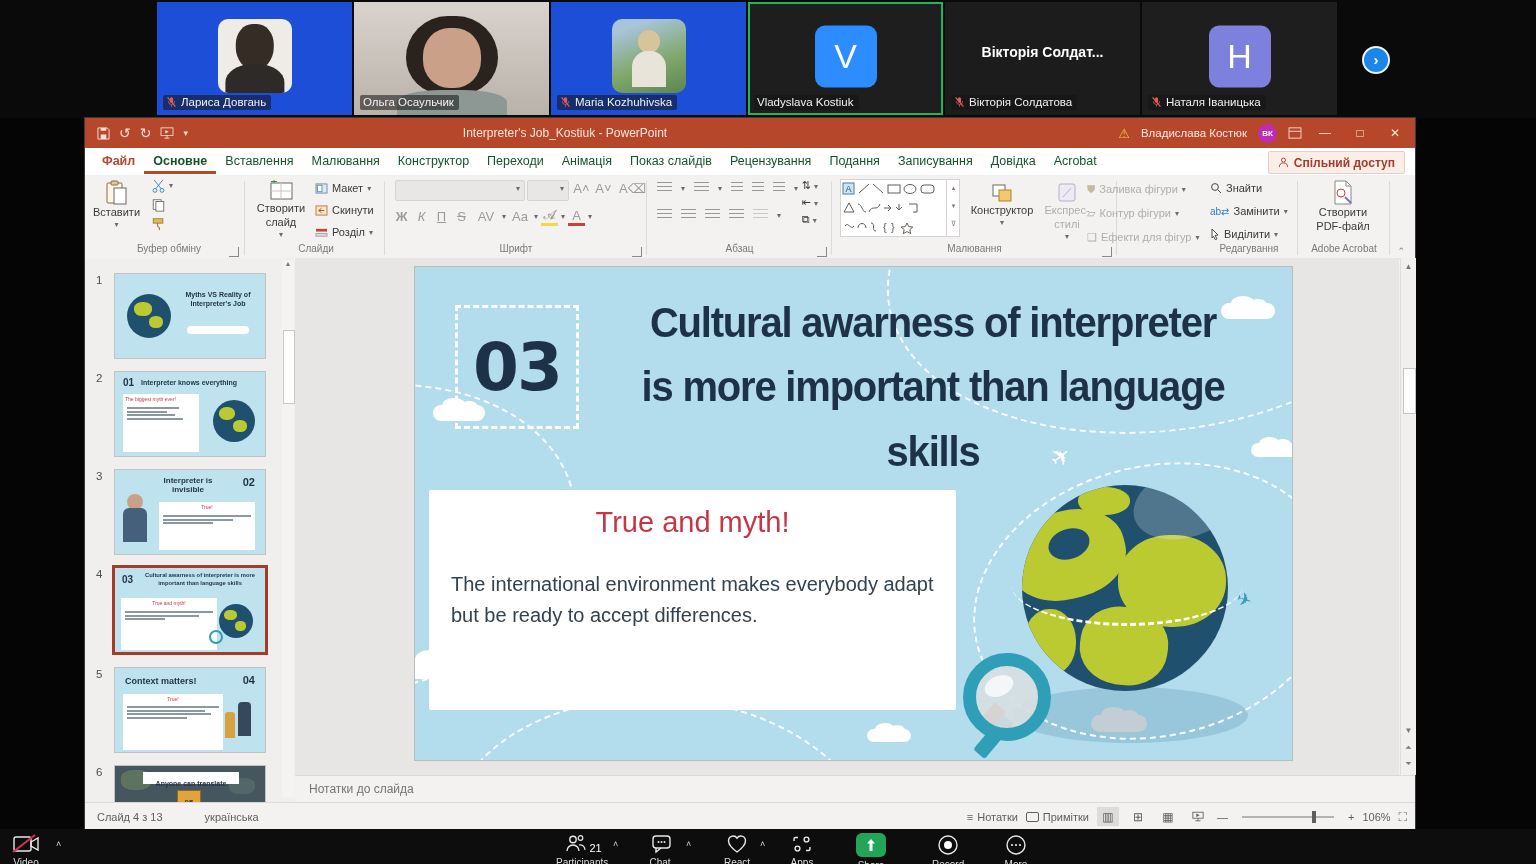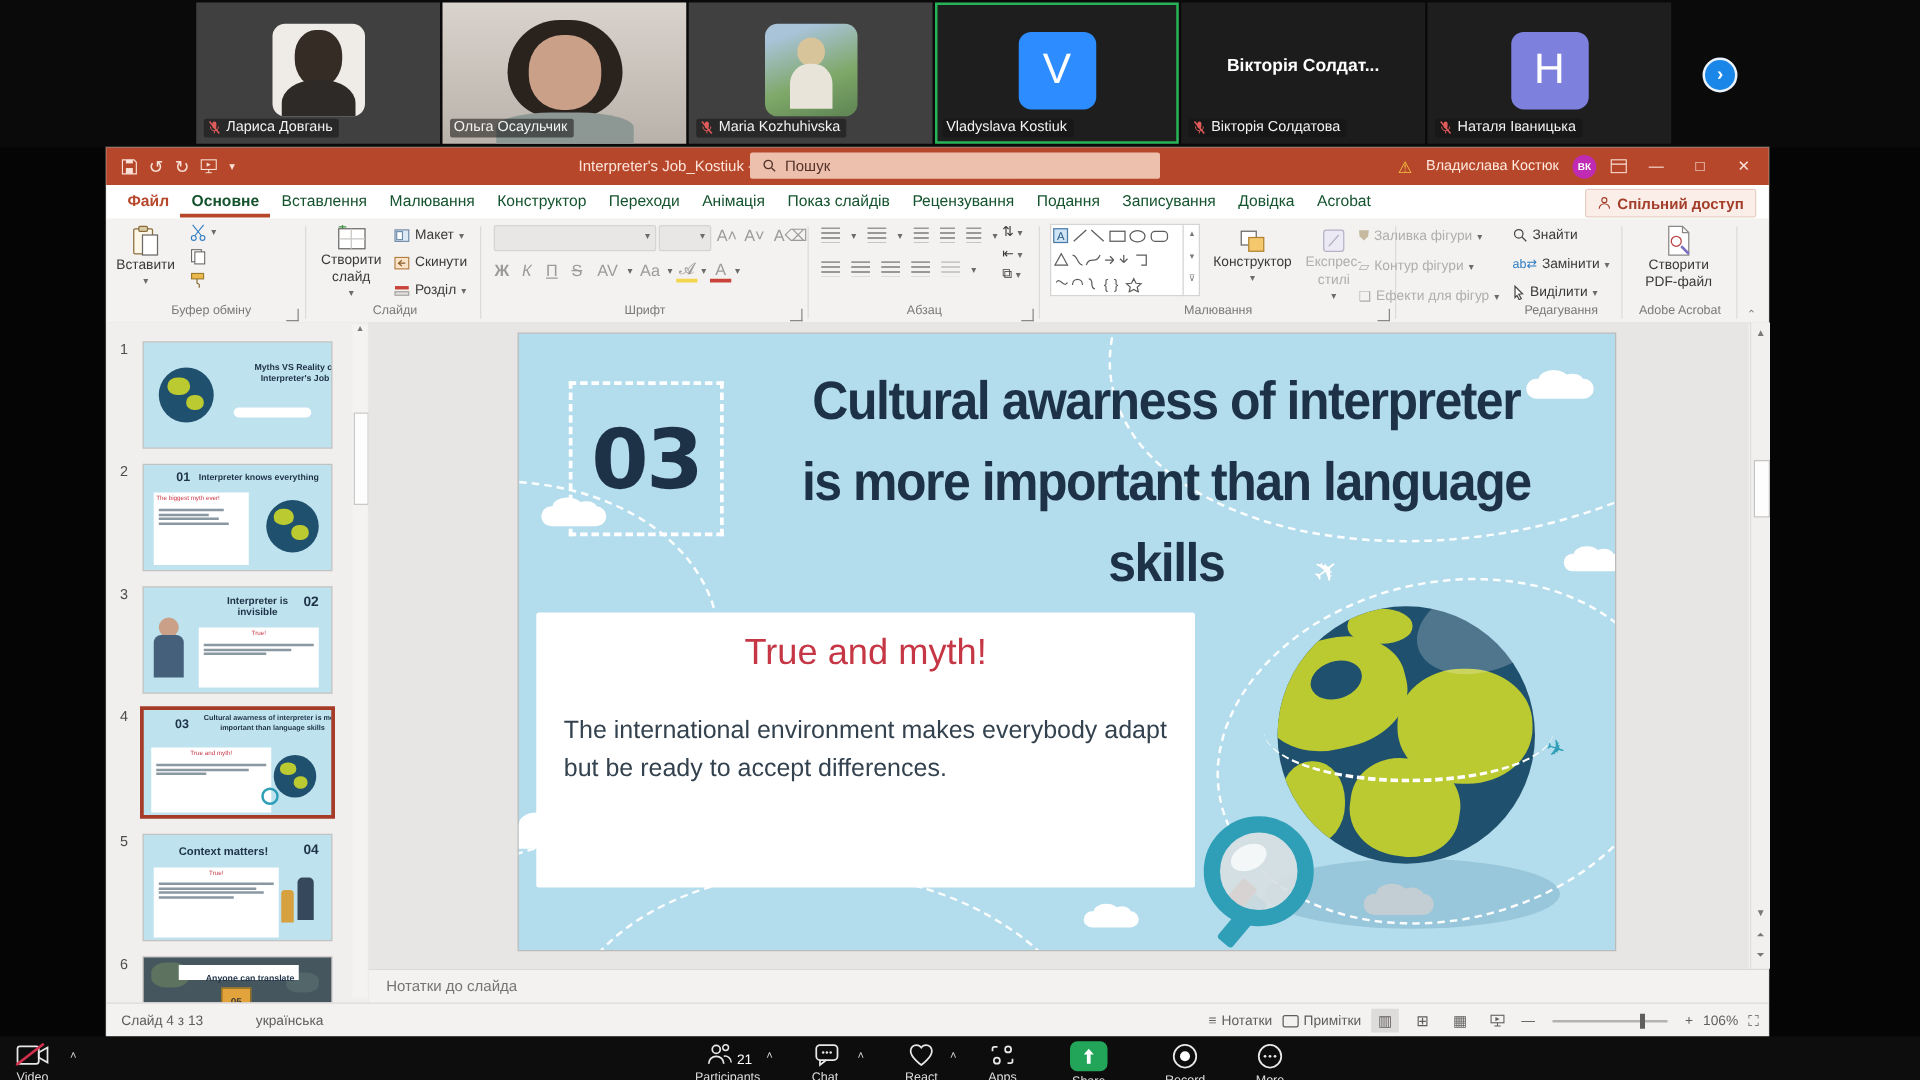--- a/index.html
+++ b/index.html
@@ -1,21 +1,21 @@
 <!DOCTYPE html>
 <html><head>
 <meta charset="utf-8">
 <style>
   html,body{margin:0;padding:0;background:#000;}
   #screen{position:relative;width:1536px;height:864px;background:#050505;overflow:hidden;
           font-family:"Liberation Sans",sans-serif;-webkit-font-smoothing:antialiased;}
 
   
   #strip{position:absolute;left:0;top:0;width:1536px;height:118px;background:#0a0a0a;}
-  .tile{position:absolute;top:2px;width:195px;height:113px;background:#404040;overflow:hidden;}
+  .tile{position:absolute;top:2px;width:195px;height:113px;background:#1d4ed8;overflow:hidden;}
   .tile.active{outline:2px solid #27b357;outline-offset:-2px;}
   .tag{position:absolute;left:6px;bottom:5px;display:flex;align-items:center;gap:4px;
        background:rgba(20,20,20,.55);padding:1px 5px 2px 3px;border-radius:2px;}
   .tag span{color:#f2f2f2;font-size:11.5px;white-space:nowrap;}
   .avatar-sq{position:absolute;left:50%;top:50%;transform:translate(-50%,-54%);width:62px;height:62px;
              border-radius:10px;display:flex;align-items:center;justify-content:center;
              color:#fff;font-size:34px;font-weight:400;}
   .center-name{position:absolute;left:0;top:42px;width:100%;text-align:center;color:#fff;
                font-size:14px;font-weight:bold;}
   .photo{position:absolute;left:50%;top:50%;transform:translate(-50%,-54%);width:74px;height:74px;
@@ -64,21 +64,21 @@
   .combo{height:19px;background:#e9e7e6;border:1px solid #d6d4d2;border-radius:2px;}
   .fletter{font-size:13px;color:#9d9b99;width:17px;text-align:center;cursor:pointer;}
   .lines-ico{width:15px;height:12px;background:repeating-linear-gradient(#9a9896 0 1.5px,transparent 1.5px 4px);cursor:pointer;}
   .launcher{position:absolute;width:9px;height:9px;border-right:1px solid #8a8886;border-bottom:1px solid #8a8886;bottom:-12px;cursor:pointer;}
 
   
   #thumbs{position:absolute;left:0;top:140px;width:210px;height:544px;background:#f0efee;border-right:1px solid #d8d6d4;overflow:hidden;}
   .tnum{position:absolute;left:11px;font-size:11.5px;color:#4f4d4b;}
   .thumb{position:absolute;left:30px;width:150px;height:84px;background:#bfe2ef;box-shadow:0 0 0 1px #c4c2c0;cursor:pointer;overflow:hidden;}
   .thumb.sel{box-shadow:0 0 0 3px #a63b28;}
-  .mini-navy{color:#1e3247;font-weight:bold;margin-left:18px;}
+  .mini-navy{color:#1e3247;font-weight:bold;}
   .mini-red{color:#c63746;}
   .mini-line{height:2px;background:#8a98a2;margin:1.5px 2px;}
   #thumbs-scroll{position:absolute;right:1px;top:2px;width:12px;height:538px;background:#f4f3f2;}
   #thumbs-scroll .sthumb{position:absolute;left:1px;top:70px;width:10px;height:72px;background:#fdfdfd;border:1px solid #cac8c6;}
 
   
   #editor{position:absolute;left:210px;top:140px;width:1104px;height:517px;background:#e8e6e4;overflow:hidden;}
   #slide{position:absolute;left:120px;top:9px;width:877px;height:493px;background:#b3dcec;box-shadow:0 0 0 1px #bdbbb9;overflow:hidden;}
   .dash{border:2px dashed rgba(255,255,255,.95);border-radius:50%;position:absolute;}
   .cloud{position:absolute;background:#fff;border-radius:14px;}
@@ -220,27 +220,20 @@
         <span class="g">↻</span>
         <svg width="14" height="12" viewBox="0 0 16 14">
             <rect x="1" y="1" width="14" height="9" fill="none" stroke="#f8e0d6"></rect>
             <path d="M6 3.5l4 2-4 2z" fill="#f8e0d6"></path>
             <line x1="8" y1="10" x2="8" y2="13" stroke="#f8e0d6"></line>
             <line x1="5" y1="13" x2="11" y2="13" stroke="#f8e0d6"></line>
           </svg>
         <span class="g" style="font-size:9px">▾</span>
       </div>
       <div class="ptitle-text">Interpreter's Job_Kostiuk - PowerPoint</div>
-      <div id="psearch">
-        <svg width="11" height="11" viewBox="0 0 12 12">
-            <circle cx="5" cy="5" r="3.6" fill="none" stroke="#55322a" stroke-width="1.2"></circle>
-            <line x1="8" y1="8" x2="11" y2="11" stroke="#55322a" stroke-width="1.2"></line>
-          </svg>
-        <span>Пошук</span>
-      </div>
       <div id="ptitle-right">
         <span class="warn">⚠</span>
         <span class="uname">Владислава Костюк</span>
         <span class="uavatar">ВК</span>
         <svg width="14" height="12" viewBox="0 0 16 14">
             <rect x="1" y="1" width="14" height="12" fill="none" stroke="#fbe3da"></rect>
             <line x1="1" y1="5" x2="15" y2="5" stroke="#fbe3da"></line>
           </svg>
         <span class="winbtn">—</span>
         <span class="winbtn">□</span>

